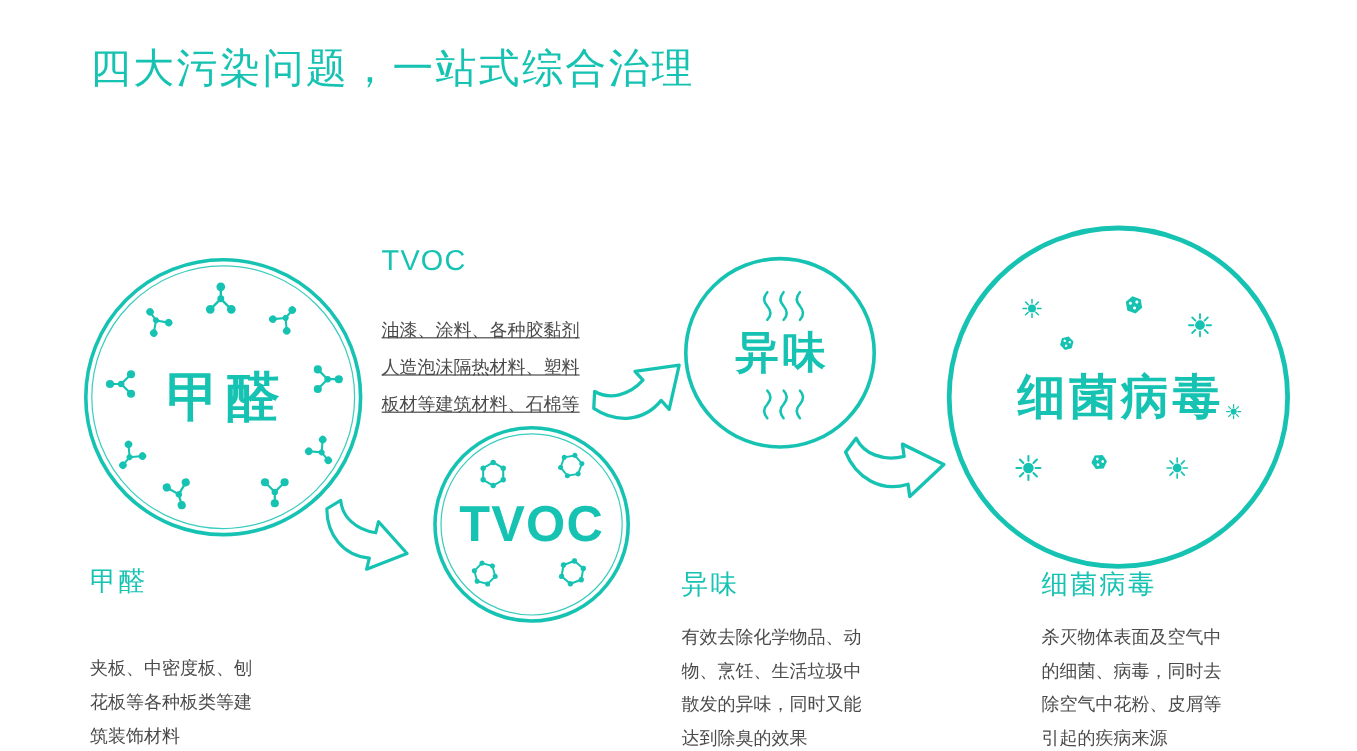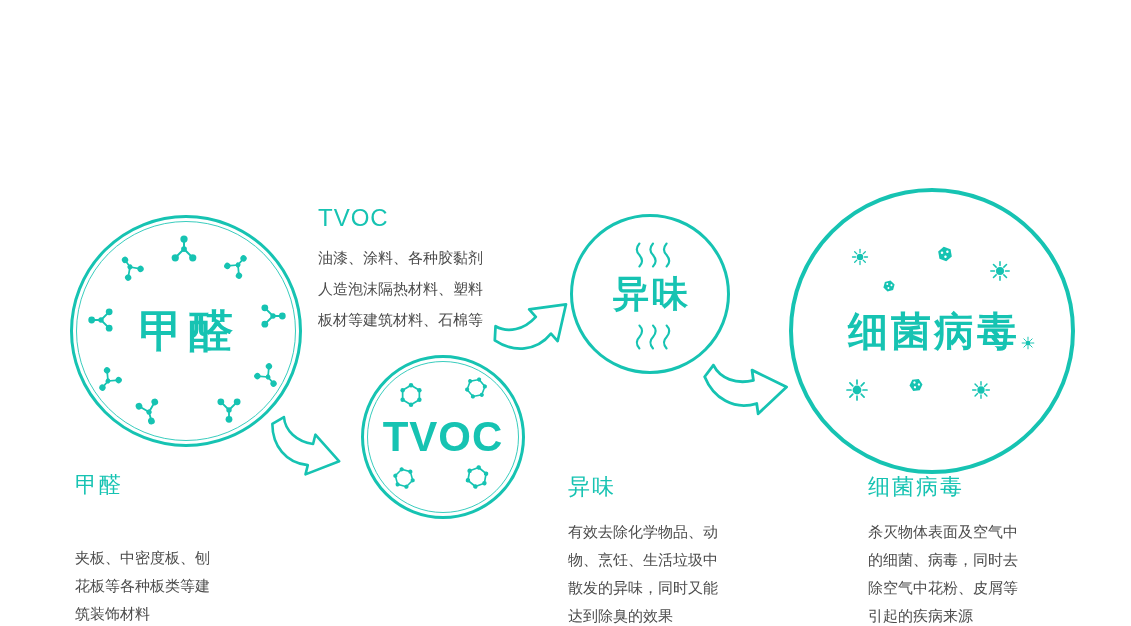--- a/index.html
+++ b/index.html
@@ -28,21 +28,21 @@
 
   .icon  { position:absolute; color:var(--accent); }
   .arrow { position:absolute; color:var(--accent); }
 
   .section { position:absolute; }
   .section h2 { margin:0; font-weight:500; color:var(--accent); }
   .section p  { margin:0; color:var(--body-text); font-size:15px; white-space:pre-line; }
 
   #sec-tvoc { left:318px; top:204px; }
   #sec-tvoc h2 { font-size:24px; letter-spacing:1px; }
-  #sec-tvoc p  { margin-top:10px; line-height:31px; }
+  #sec-tvoc p  { margin-top:28px; line-height:31px;text-decoration:underline; }
 
   #sec-jiaquan { left:75px; top:470px; }
   #sec-jiaquan h2 { font-size:22px; letter-spacing:2px; }
   #sec-jiaquan p  { margin-top:44px; line-height:28px; }
 
   #sec-yiwei { left:568px; top:472px; }
   #sec-yiwei h2 { font-size:22px; letter-spacing:2px; }
   #sec-yiwei p  { margin-top:16px; line-height:28px; }
 
   #sec-xijun { left:868px; top:472px; }
@@ -107,20 +107,21 @@
       <path d="M35,2 Q30,8 35,13 Q40,19 35,24"></path>
     </g>
   </symbol>
   <symbol id="icon-arrow" viewBox="0 0 92 64">
     <path d="M4,14 C10,38 30,54 55,50 L55,61 L89,37 L55,14 L55,25 C36,27 20,18 15,3 Z" fill="#ffffff" stroke="currentColor" stroke-width="3" stroke-linejoin="round"></path>
   </symbol>
 </svg>
 
 <div id="canvas">
 
+  <h1 class="title">四大污染问题，一站式综合治理</h1>
 
   <div class="circle double" id="c1">
     <svg class="icon" style="left:96px;top:16px;width:30px;height:30px">
         <use href="#icon-molecule"></use>
       </svg>
     <svg class="icon" style="left:152px;top:34px;width:26px;height:26px;transform:rotate(40deg)">
         <use href="#icon-molecule"></use>
       </svg>
     <svg class="icon" style="left:44px;top:36px;width:26px;height:26px;transform:rotate(-35deg)">
         <use href="#icon-molecule"></use>

